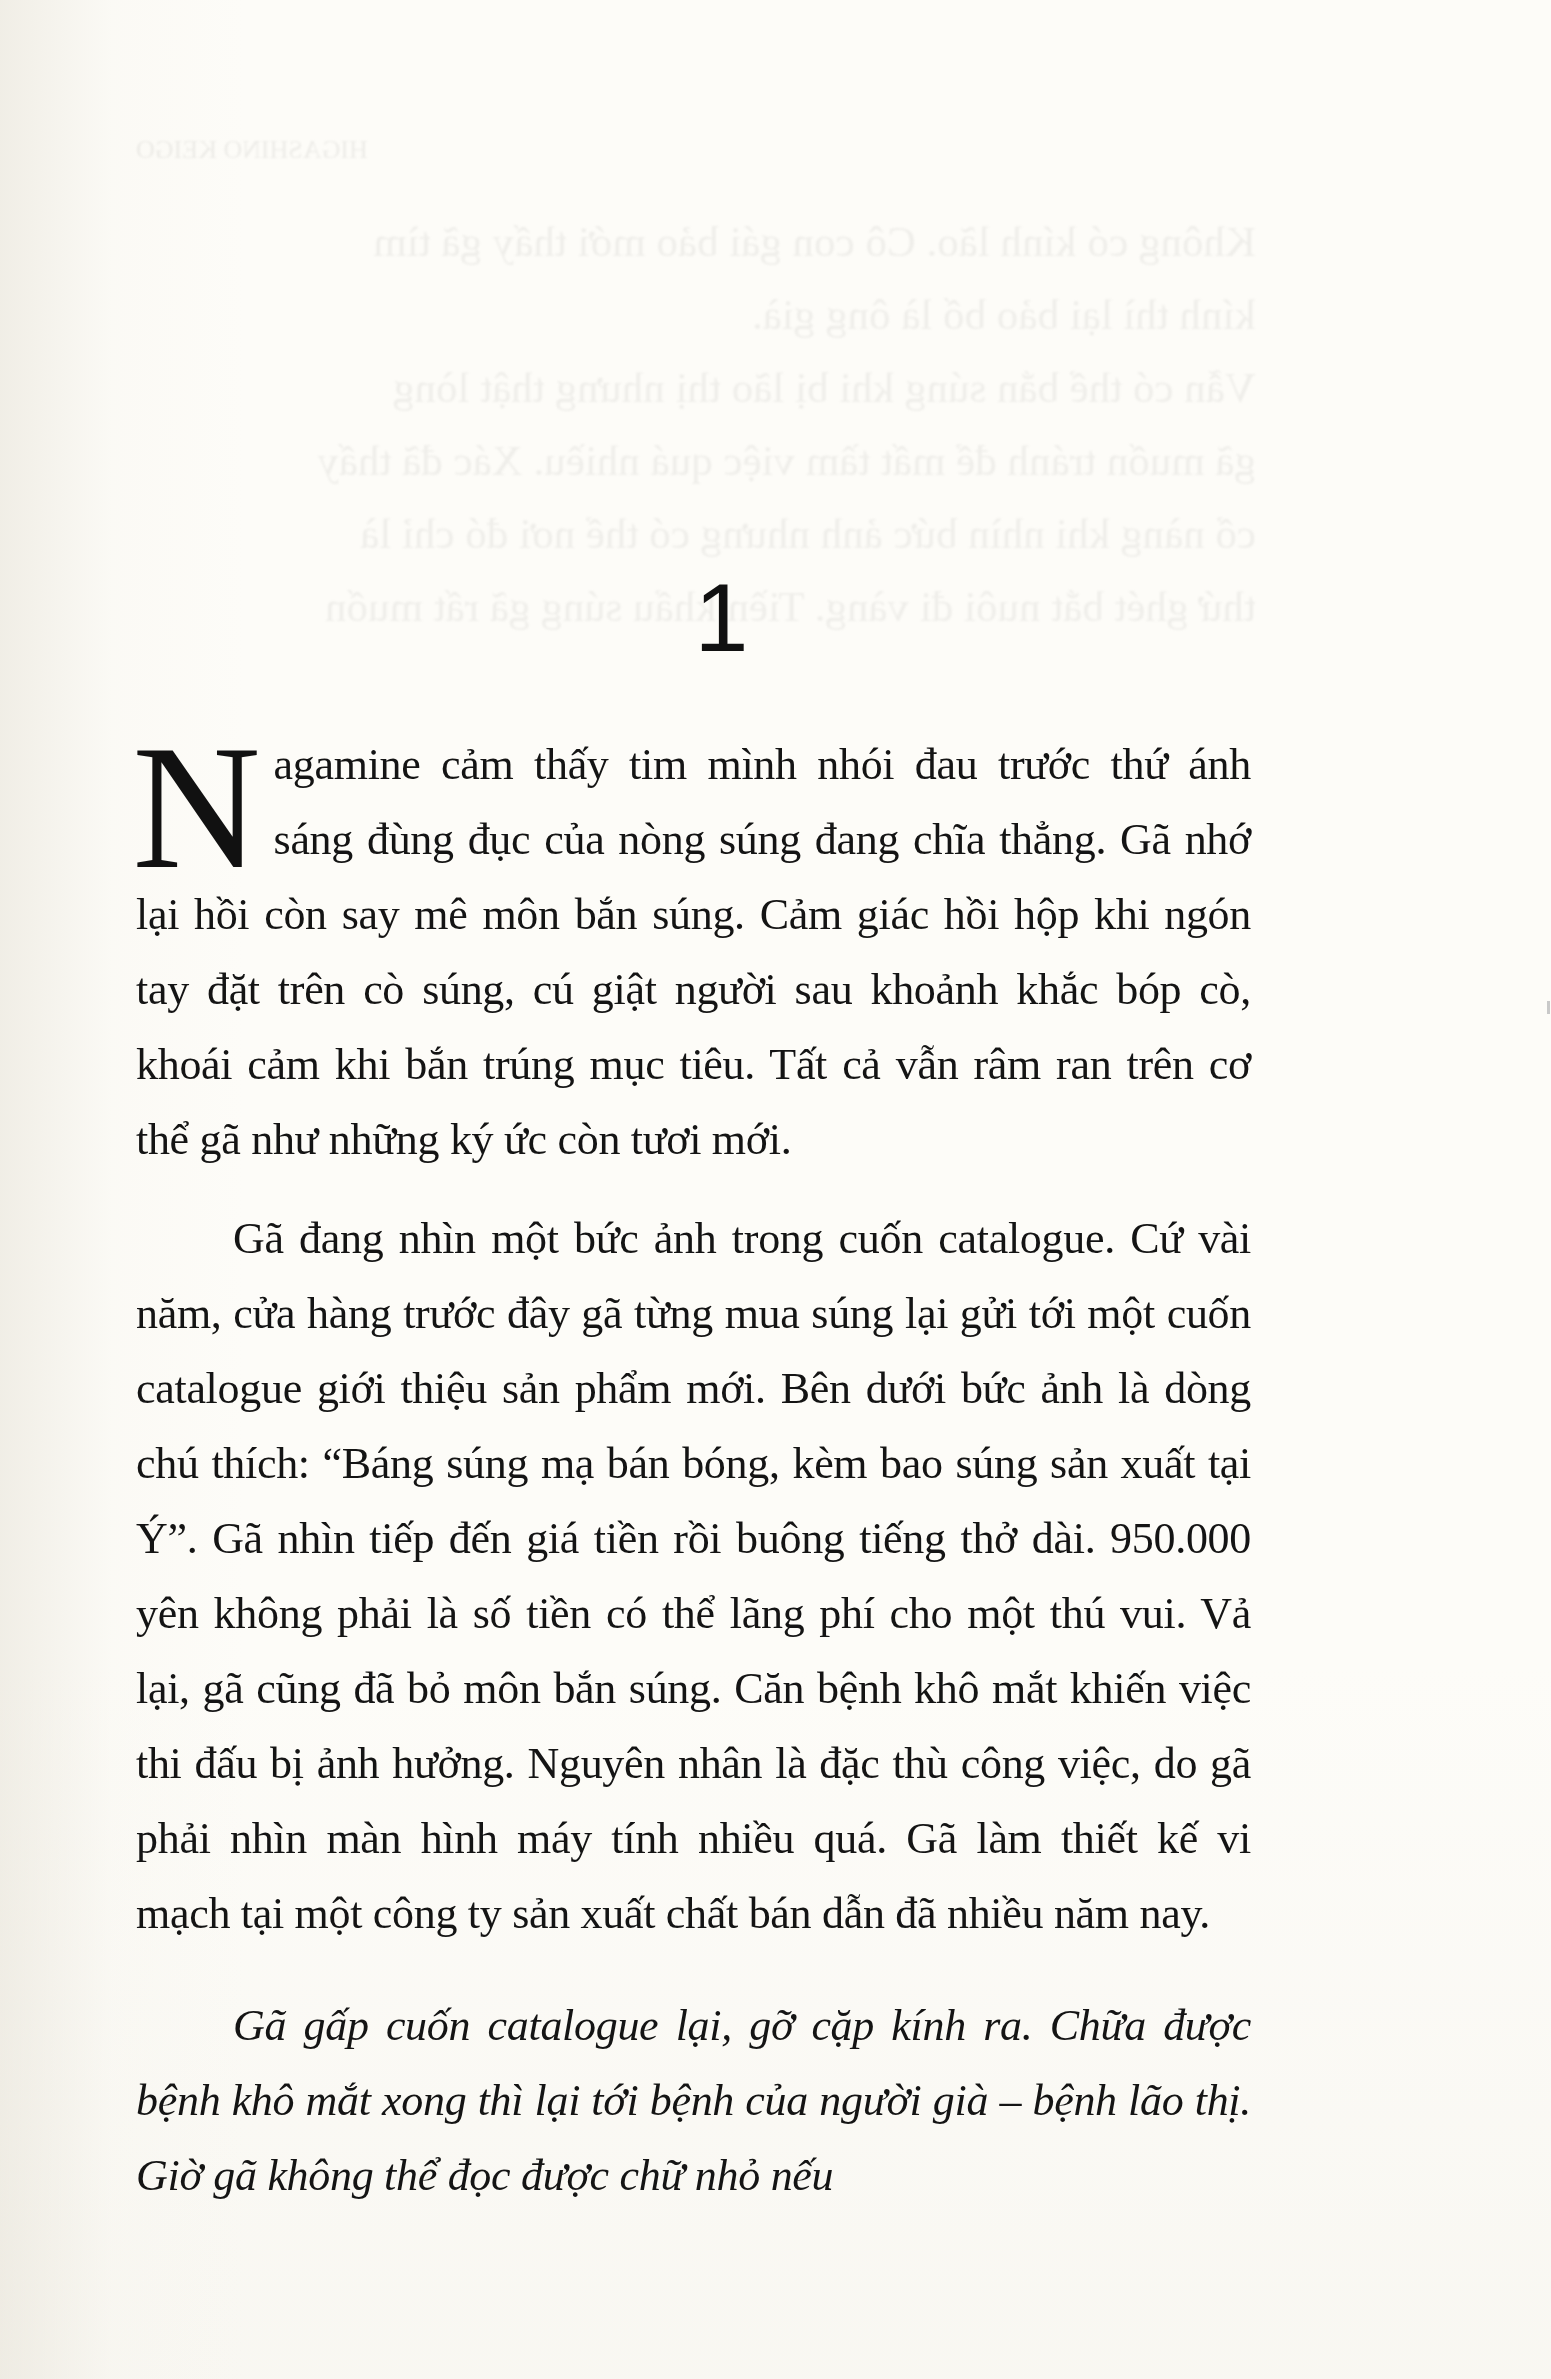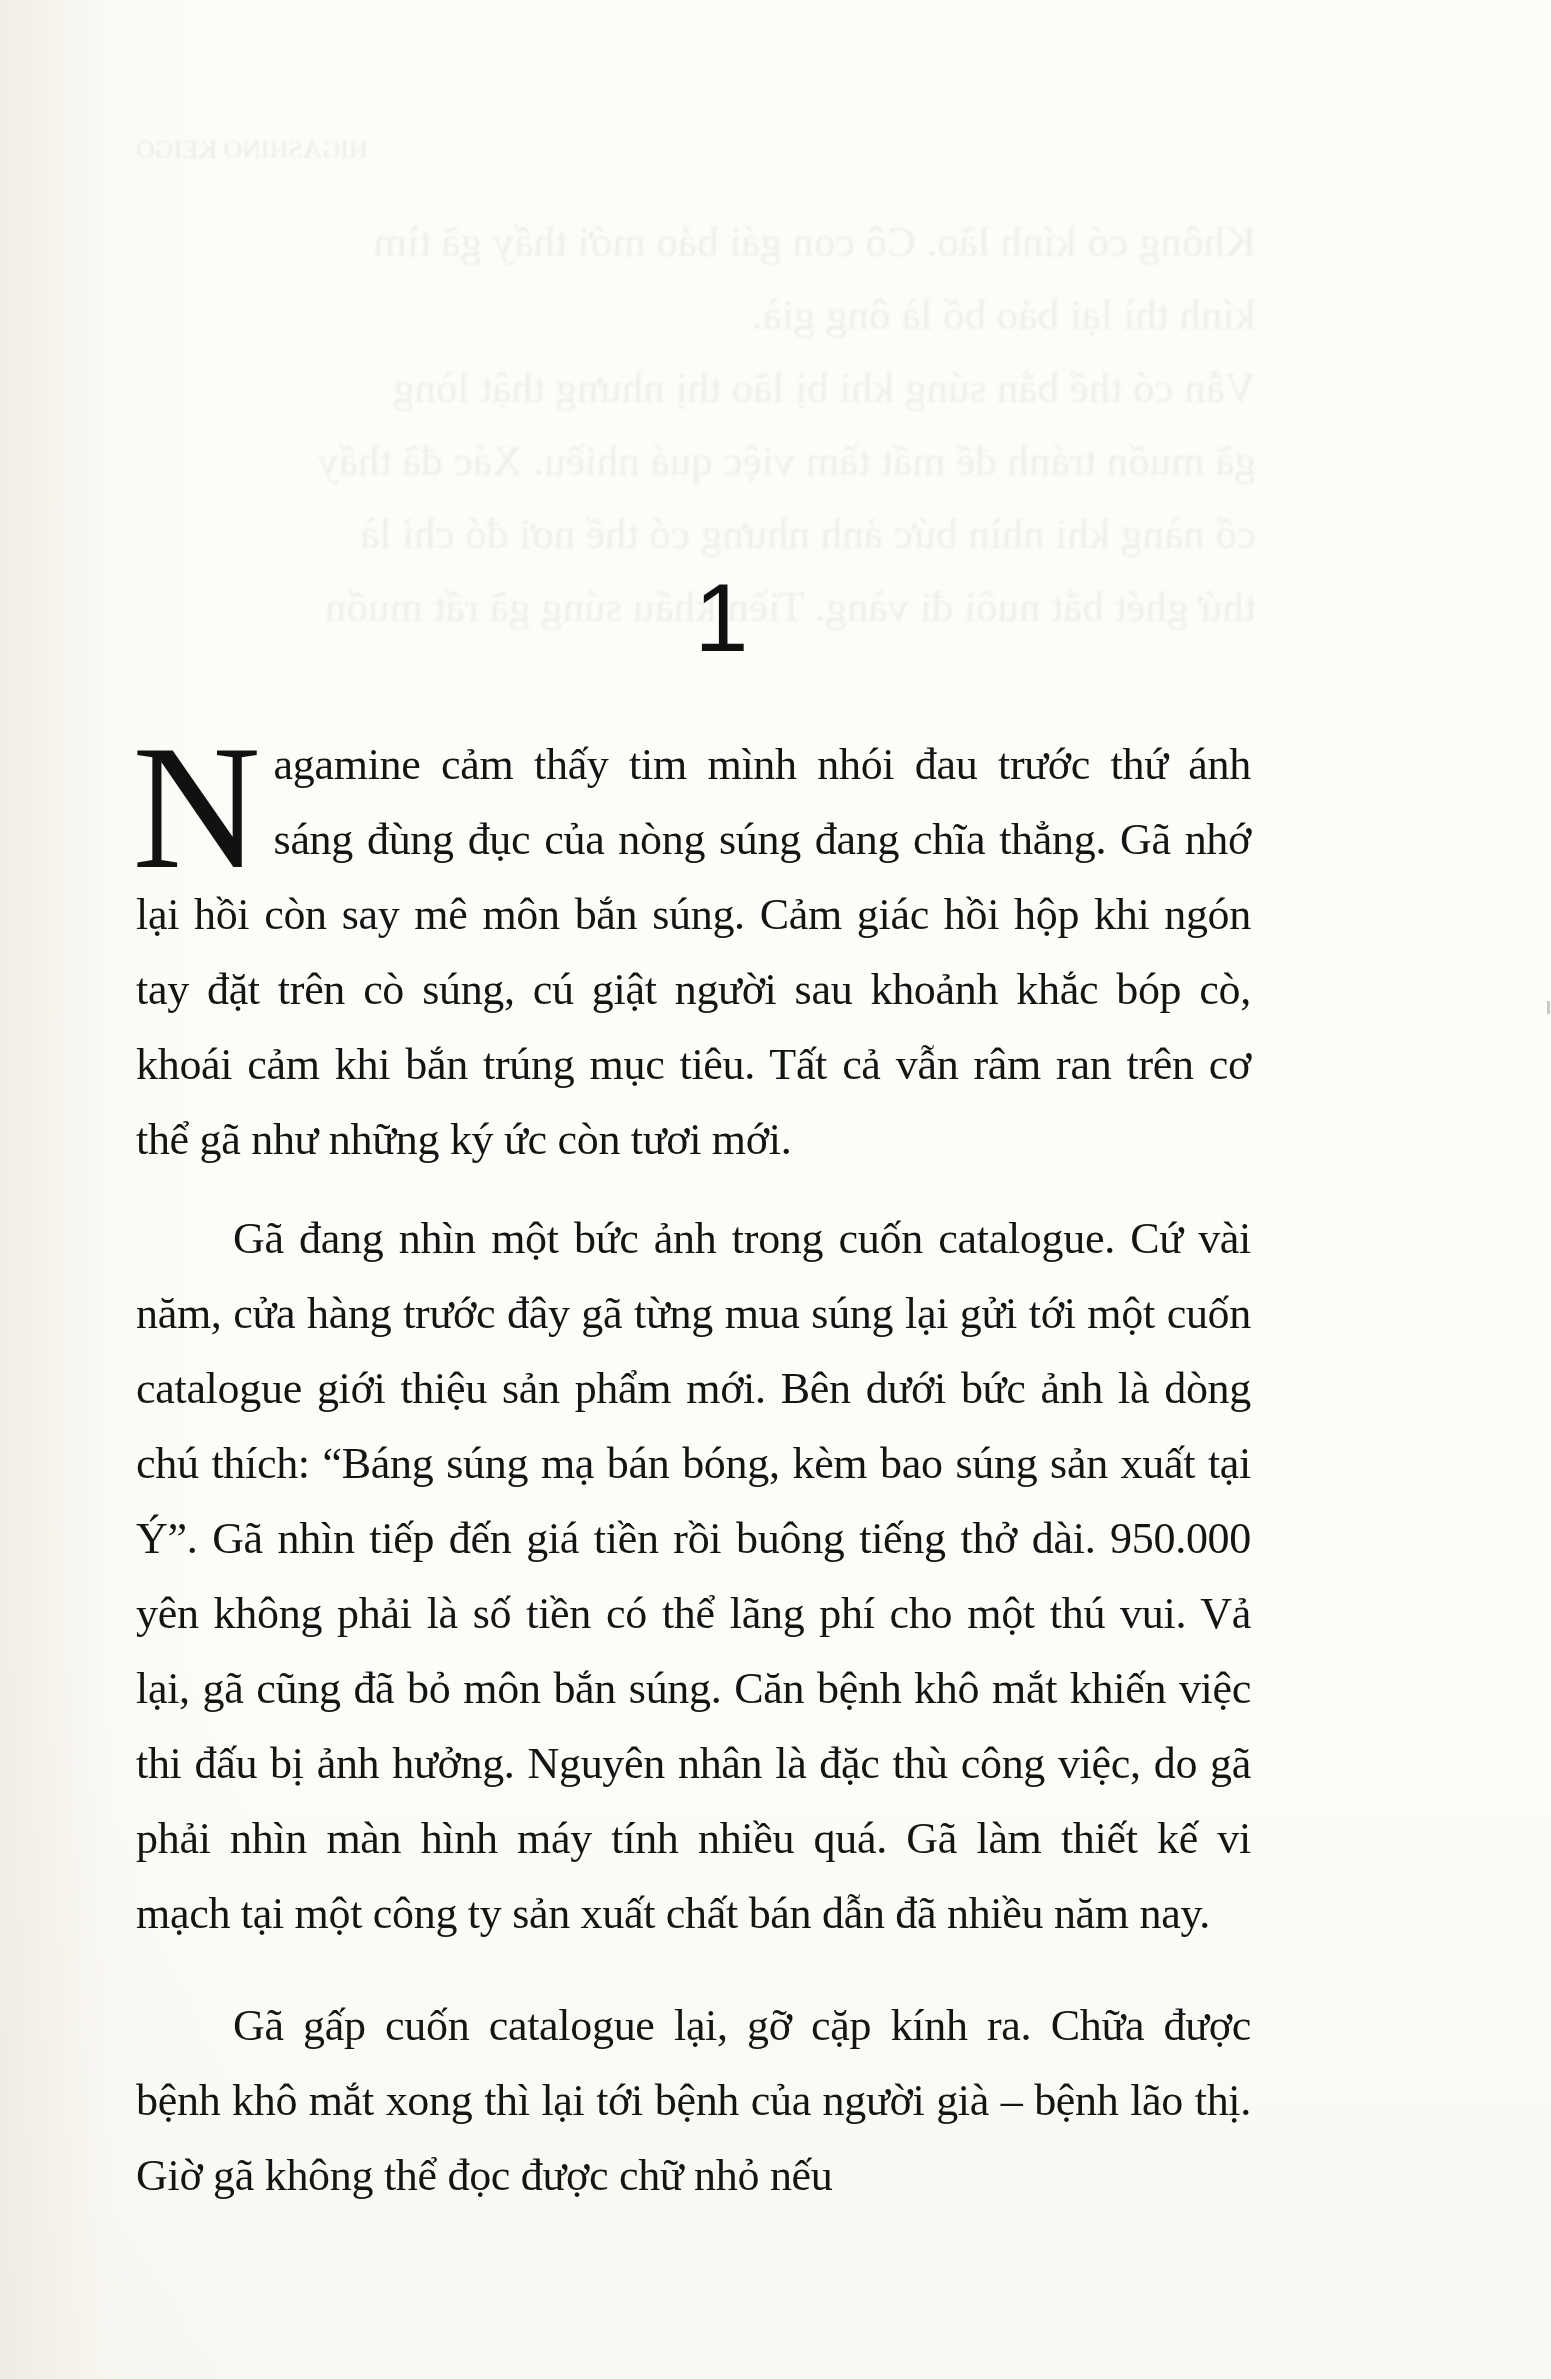--- a/index.html
+++ b/index.html
@@ -78,20 +78,21 @@
     margin: 15px 13px 0 -3.7px;
     padding-top: 3.7px;
     color: #111;
   }
   .indent {
     text-indent: 97px;
     margin-top: 24px !important;
   }
   .p3 {
     margin-top: 37px !important;
+    font-style: italic;
   }
   .gutter-mark {
     position: absolute;
     right: 1.9px;
     top: 1001px;
     width: 2.8px;
     height: 13px;
     background: #c9c9c9;
   }
 </style>

